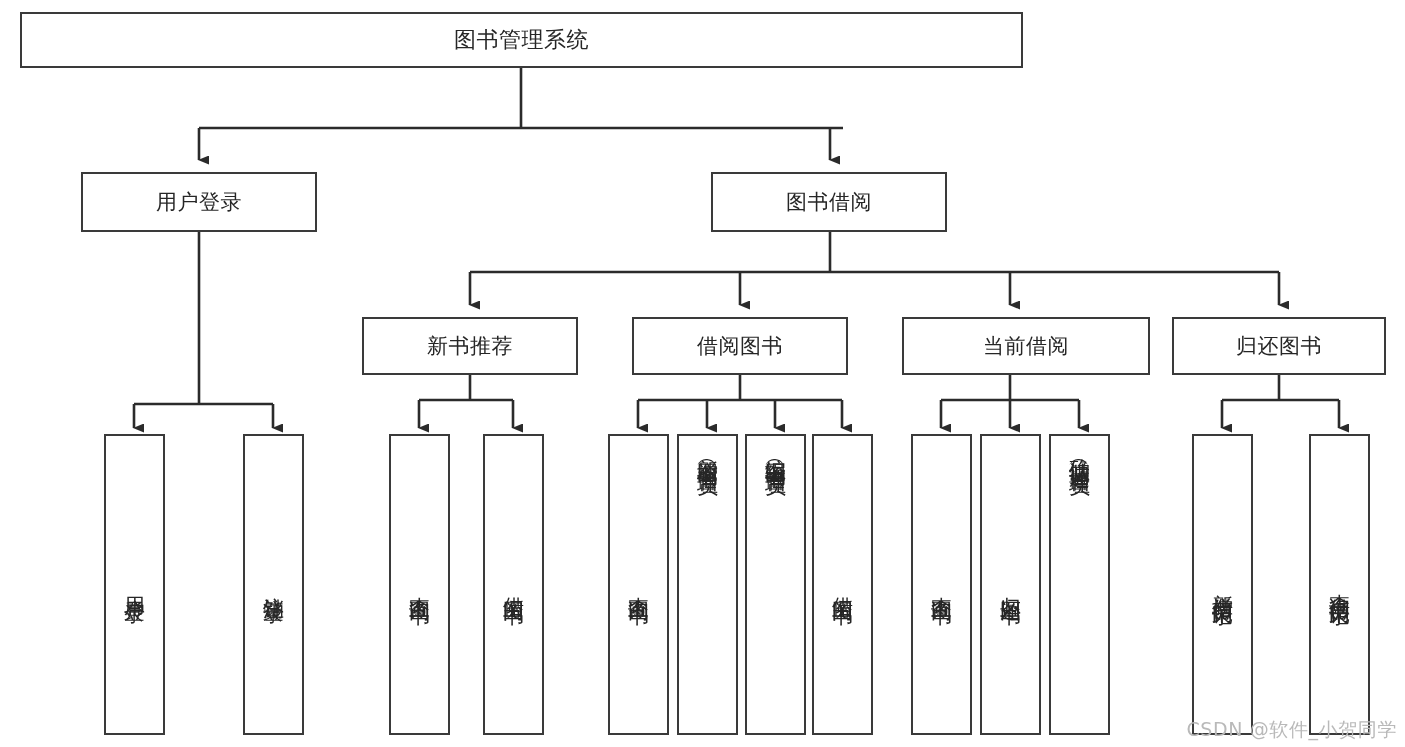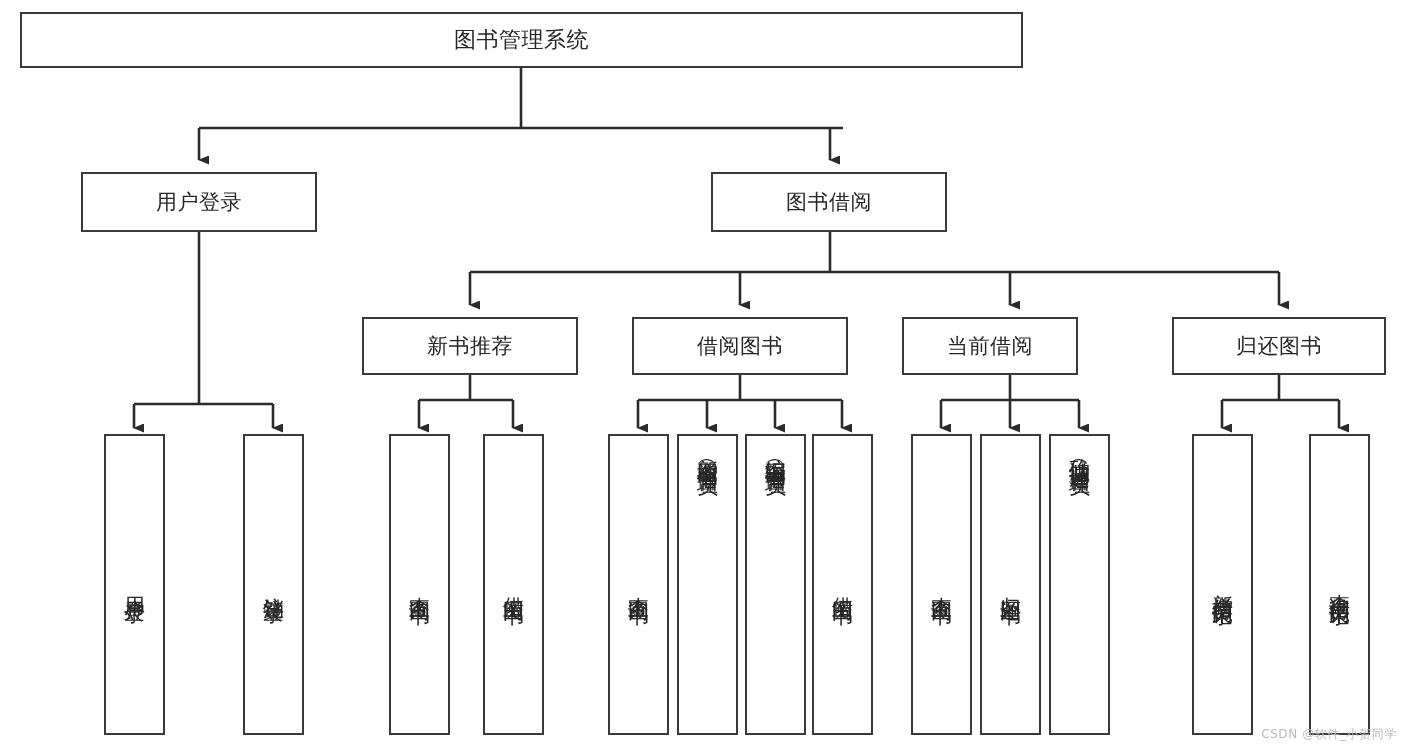--- a/index.html
+++ b/index.html
@@ -62,21 +62,21 @@
     white-space: nowrap;
   }
   .node.vertical.centered {
     align-items: center;
     padding-top: 0;
   }
   .watermark {
     position: absolute;
     right: 8px;
     bottom: 4px;
-    font-size: 12px;
+    font-size: 19px;
     color: #b9b9b9;
     letter-spacing: 0.6px;
     user-select: none;
     white-space: nowrap;
   }
 </style>
 </head>
 <body>
 
 <div id="diagram-root">
@@ -144,21 +144,21 @@
   </div>
 
   <div class="node horizontal" style="left:362px; top:317px; width:216px; height:58px;">
     <span class="node-label">新书推荐</span>
   </div>
 
   <div class="node horizontal" style="left:632px; top:317px; width:216px; height:58px;">
     <span class="node-label">借阅图书</span>
   </div>
 
-  <div class="node horizontal" style="left:902px; top:317px; width:176px; height:58px;">
+  <div class="node horizontal" style="left:902px; top:317px; width:248px; height:58px;">
     <span class="node-label">当前借阅</span>
   </div>
 
   <div class="node horizontal" style="left:1172px; top:317px; width:214px; height:58px;">
     <span class="node-label">归还图书</span>
   </div>
 
   <div class="node vertical centered" style="left:104px; top:434px; width:61px; height:301px;">
     <span class="node-label">用户登录</span>
   </div>

